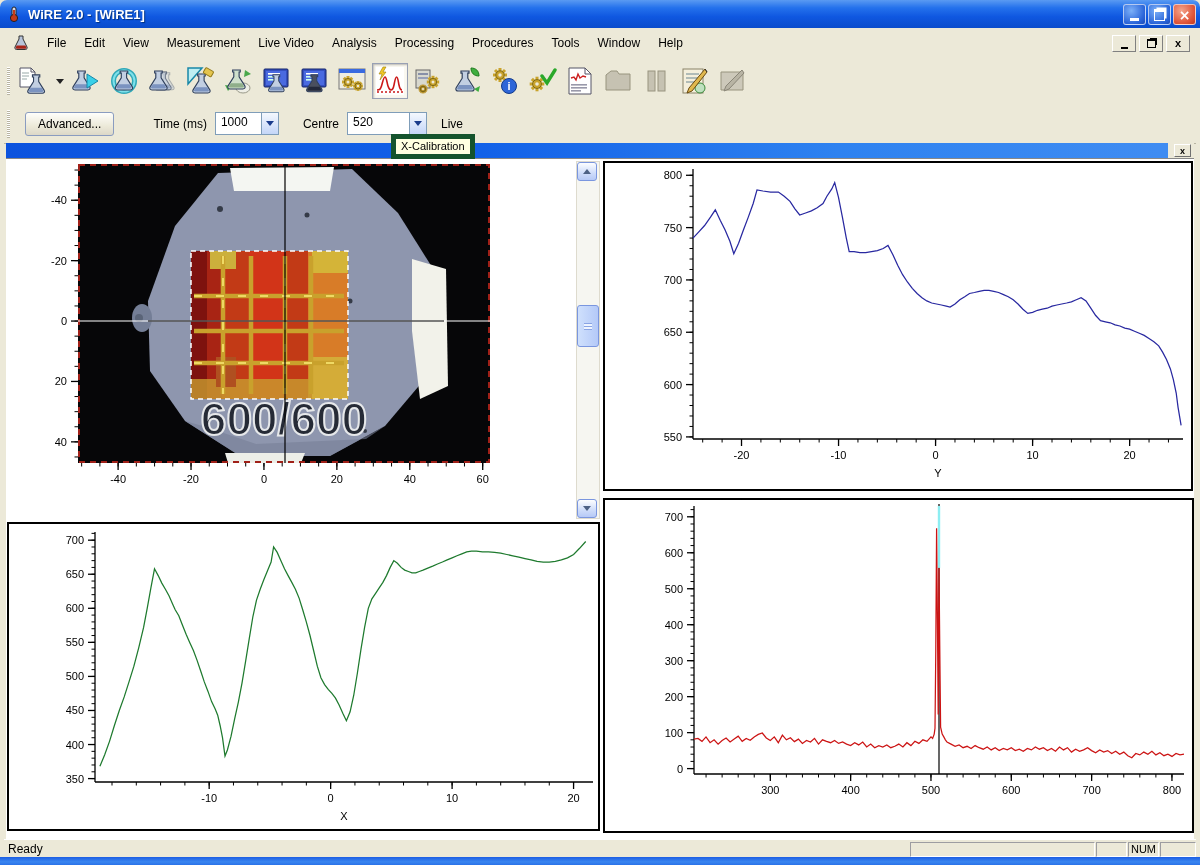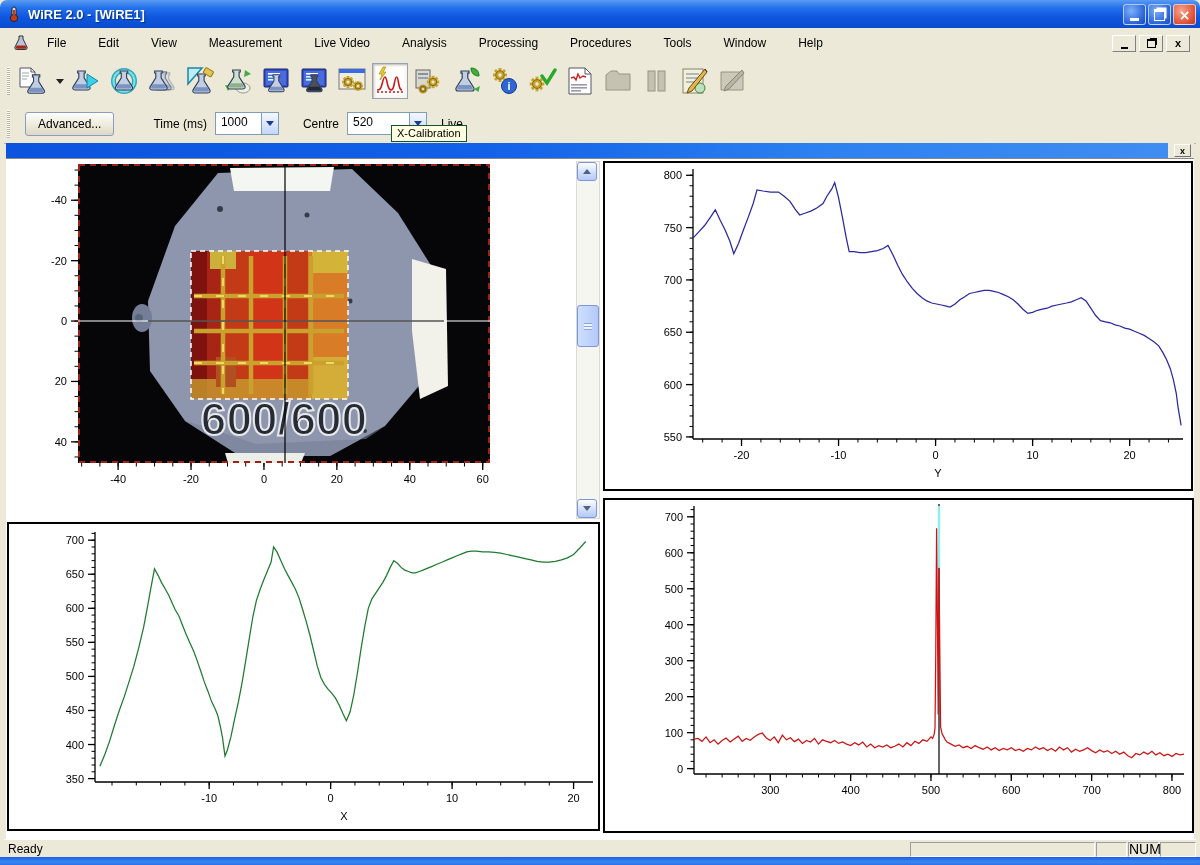--- a/index.html
+++ b/index.html
@@ -43,21 +43,21 @@
   .tb.pressed{background:#faf8f0;border:1px solid #98a0b4;box-shadow:inset 1px 1px 2px rgba(0,0,0,.25);}
   .dd{width:0;height:0;border-left:4px solid transparent;border-right:4px solid transparent;border-top:5px solid #222;}
   .btn{height:24px;padding:2px 12px;background:linear-gradient(#fefefb,#ece9d8 60%,#dcd8c8);
     border:1px solid #8a9cc0;border-radius:3px;font-size:12px;font-family:"Liberation Sans",sans-serif;}
   .lbl{margin-left:39px;}
   .combo{display:flex;align-items:stretch;border:1px solid #7f9db9;background:#fff;height:21px;margin-left:8px;}
   .combo .val{flex:1;padding:2px 5px;font-size:12px;}
   .combo .cbtn{width:17px;border:none;border-left:1px solid #7f9db9;
     background:linear-gradient(#f4f8fe,#c4d6f8);display:flex;align-items:center;justify-content:center;padding:0;}
   .carr{width:0;height:0;border-left:4px solid transparent;border-right:4px solid transparent;border-top:5px solid #1a3c8c;}
-  .tooltip{position:absolute;left:391px;top:125px;background:#ffffe1;border:1px solid #14532d;
+  .tooltip{position:absolute;left:391px;top:134px;background:#ffffe1;border:5px solid #14532d;
     padding:1px 5px 2px 5px;font-size:11px;z-index:50;}
   
   .mdi-strip{position:absolute;left:6px;top:143px;width:1188px;height:15px;
     background:linear-gradient(90deg,#0c53de 0%,#1261e8 40%,#2e82f0 70%,#3f8cf2 97%);}
   .mdi-strip .tail{position:absolute;right:0;top:0;width:26px;height:15px;background:#ece9d8;display:flex;align-items:center;justify-content:flex-end;}
   .mdi-close{width:17px;height:13px;margin-right:3px;background:#ece9d8;border:1px solid;
     border-color:#fff #707070 #707070 #fff;font-size:9px;font-weight:bold;line-height:8px;padding:0;}
   .client{position:absolute;left:6px;top:158px;width:1188px;height:681px;background:#fff;border-top:1px solid #888;}
   
   .panel{position:absolute;background:#fff;border:2px solid #000;}
@@ -72,21 +72,21 @@
   .sb-thumb{position:absolute;left:0;top:143px;width:20px;height:40px;border:1px solid #7a96df;border-radius:3px;
     background:linear-gradient(90deg,#cfe0fc,#b4c9f8);display:flex;align-items:center;justify-content:center;}
   .ridges{width:8px;height:7px;background:repeating-linear-gradient(180deg,#8aa4e4 0 1px,#eef4ff 1px 3px);}
   .chev{width:0;height:0;border-left:4px solid transparent;border-right:4px solid transparent;}
   .chev.up{border-bottom:5px solid #4d6185;} .chev.down{border-top:5px solid #4d6185;}
   
   .statusbar{position:absolute;left:4px;top:839px;width:1192px;height:18px;background:#ece9d8;
     border-top:1px solid #fff;font-size:12px;}
   .statusbar .ready{position:absolute;left:4px;top:2px;text-align:center;}
   .spanel{position:absolute;top:2px;height:13px;border:1px solid;border-color:#9d9da1 #fff #fff #9d9da1;
-    font-size:14px;text-align:center;line-height:12px;}
+    font-size:11px;text-align:center;line-height:12px;}
   .bottom-edge{position:absolute;left:0;top:857px;width:1200px;height:8px;
     background:linear-gradient(180deg,#1c5ee4,#3a86f0 60%,#2a72e8);}
   .frame{position:absolute;background:#ece9d8;}
 </style>
 </head>
 <body>
 
 <div class="window">
 
   <div class="titlebar">
@@ -111,21 +111,21 @@
     </span>
   </div>
 
   <div class="menubar">
     <span class="menu-ico">
       <svg width="18" height="18" viewBox="0 0 18 18">
           <path d="M7 2h4v3l4 8c.6 1.2-.2 2.5-1.5 2.5h-9C3.2 15.5 2.4 14.2 3 13l4-8z" fill="#b8c4da" stroke="#333"></path>
           <path d="M4.6 11.5h8.8l1 2c.4.8-.1 1.2-.8 1.2h-9c-.7 0-1.2-.4-.8-1.2z" fill="#a82418"></path>
         </svg>
     </span>
-    <div id="menu-items" style="display:flex;gap:14px;">
+    <div id="menu-items" style="display:flex;">
         <span class="menu-item">File</span>
         <span class="menu-item">Edit</span>
         <span class="menu-item">View</span>
         <span class="menu-item">Measurement</span>
         <span class="menu-item">Live Video</span>
         <span class="menu-item">Analysis</span>
         <span class="menu-item">Processing</span>
         <span class="menu-item">Procedures</span>
         <span class="menu-item">Tools</span>
         <span class="menu-item">Window</span>

